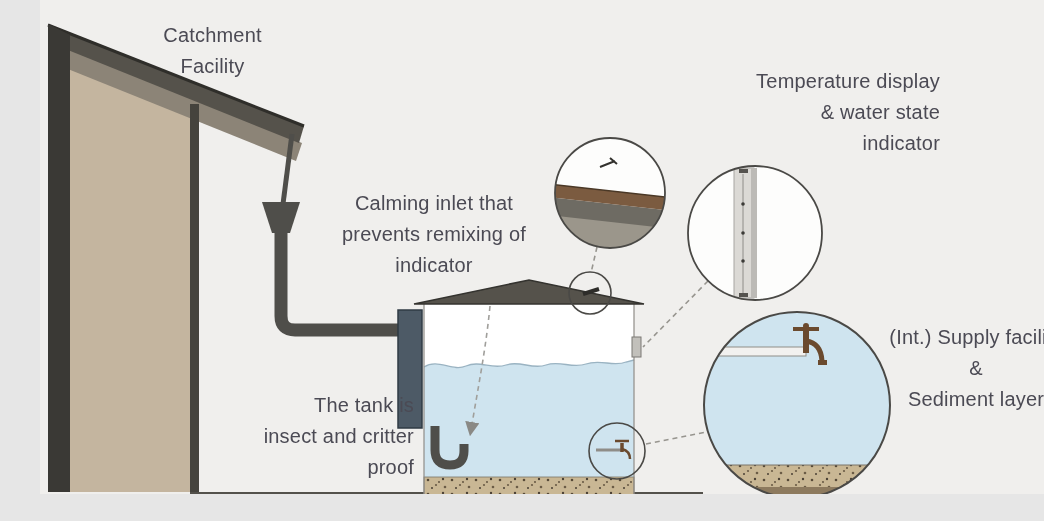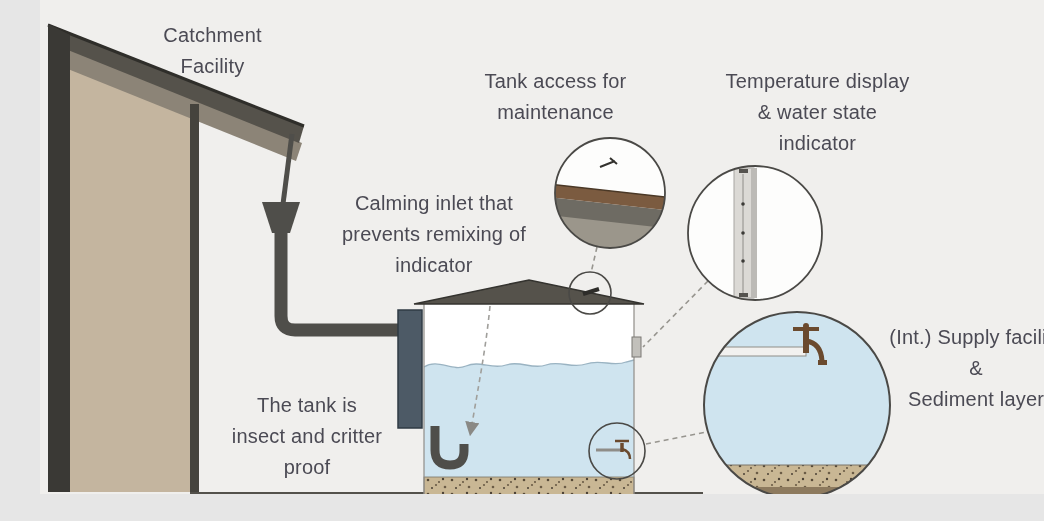--- a/index.html
+++ b/index.html
@@ -140,32 +140,30 @@
           <rect x="778" y="360" width="9" height="5" style="fill:var(--tap-brown)"></rect>
         </g>
       </g>
       <circle cx="757" cy="405" r="93" fill="none" style="stroke:var(--outline)" stroke-width="2"></circle>
     </g>
   </svg>
 
   <div class="label" style="left:85px;top:20px;width:175px;">Catchment
 Facility</div>
 
-  <div class="label" style="left:398px;top:66px;width:235px;">Tank access for
-maintenance</div>
 
-  <div class="label" style="left:655px;top:66px;width:245px;">Temperature display
+  <div class="label" style="left:655px;top:66px;width:245px;text-align:right;">Temperature display
 &amp; water state
 indicator</div>
 
   <div class="label" style="left:268px;top:188px;width:252px;">Calming inlet that
 prevents remixing of
 indicator</div>
 
-  <div class="label" style="left:160px;top:390px;width:214px;">The tank is
+  <div class="label" style="left:160px;top:390px;width:214px;text-align:right;">The tank is
 insect and critter
 proof</div>
 
   <div class="label" style="left:825px;top:322px;width:222px;">(Int.) Supply facility
 &amp;
 Sediment layer</div>
 
 </div>
 
 </body></html>

